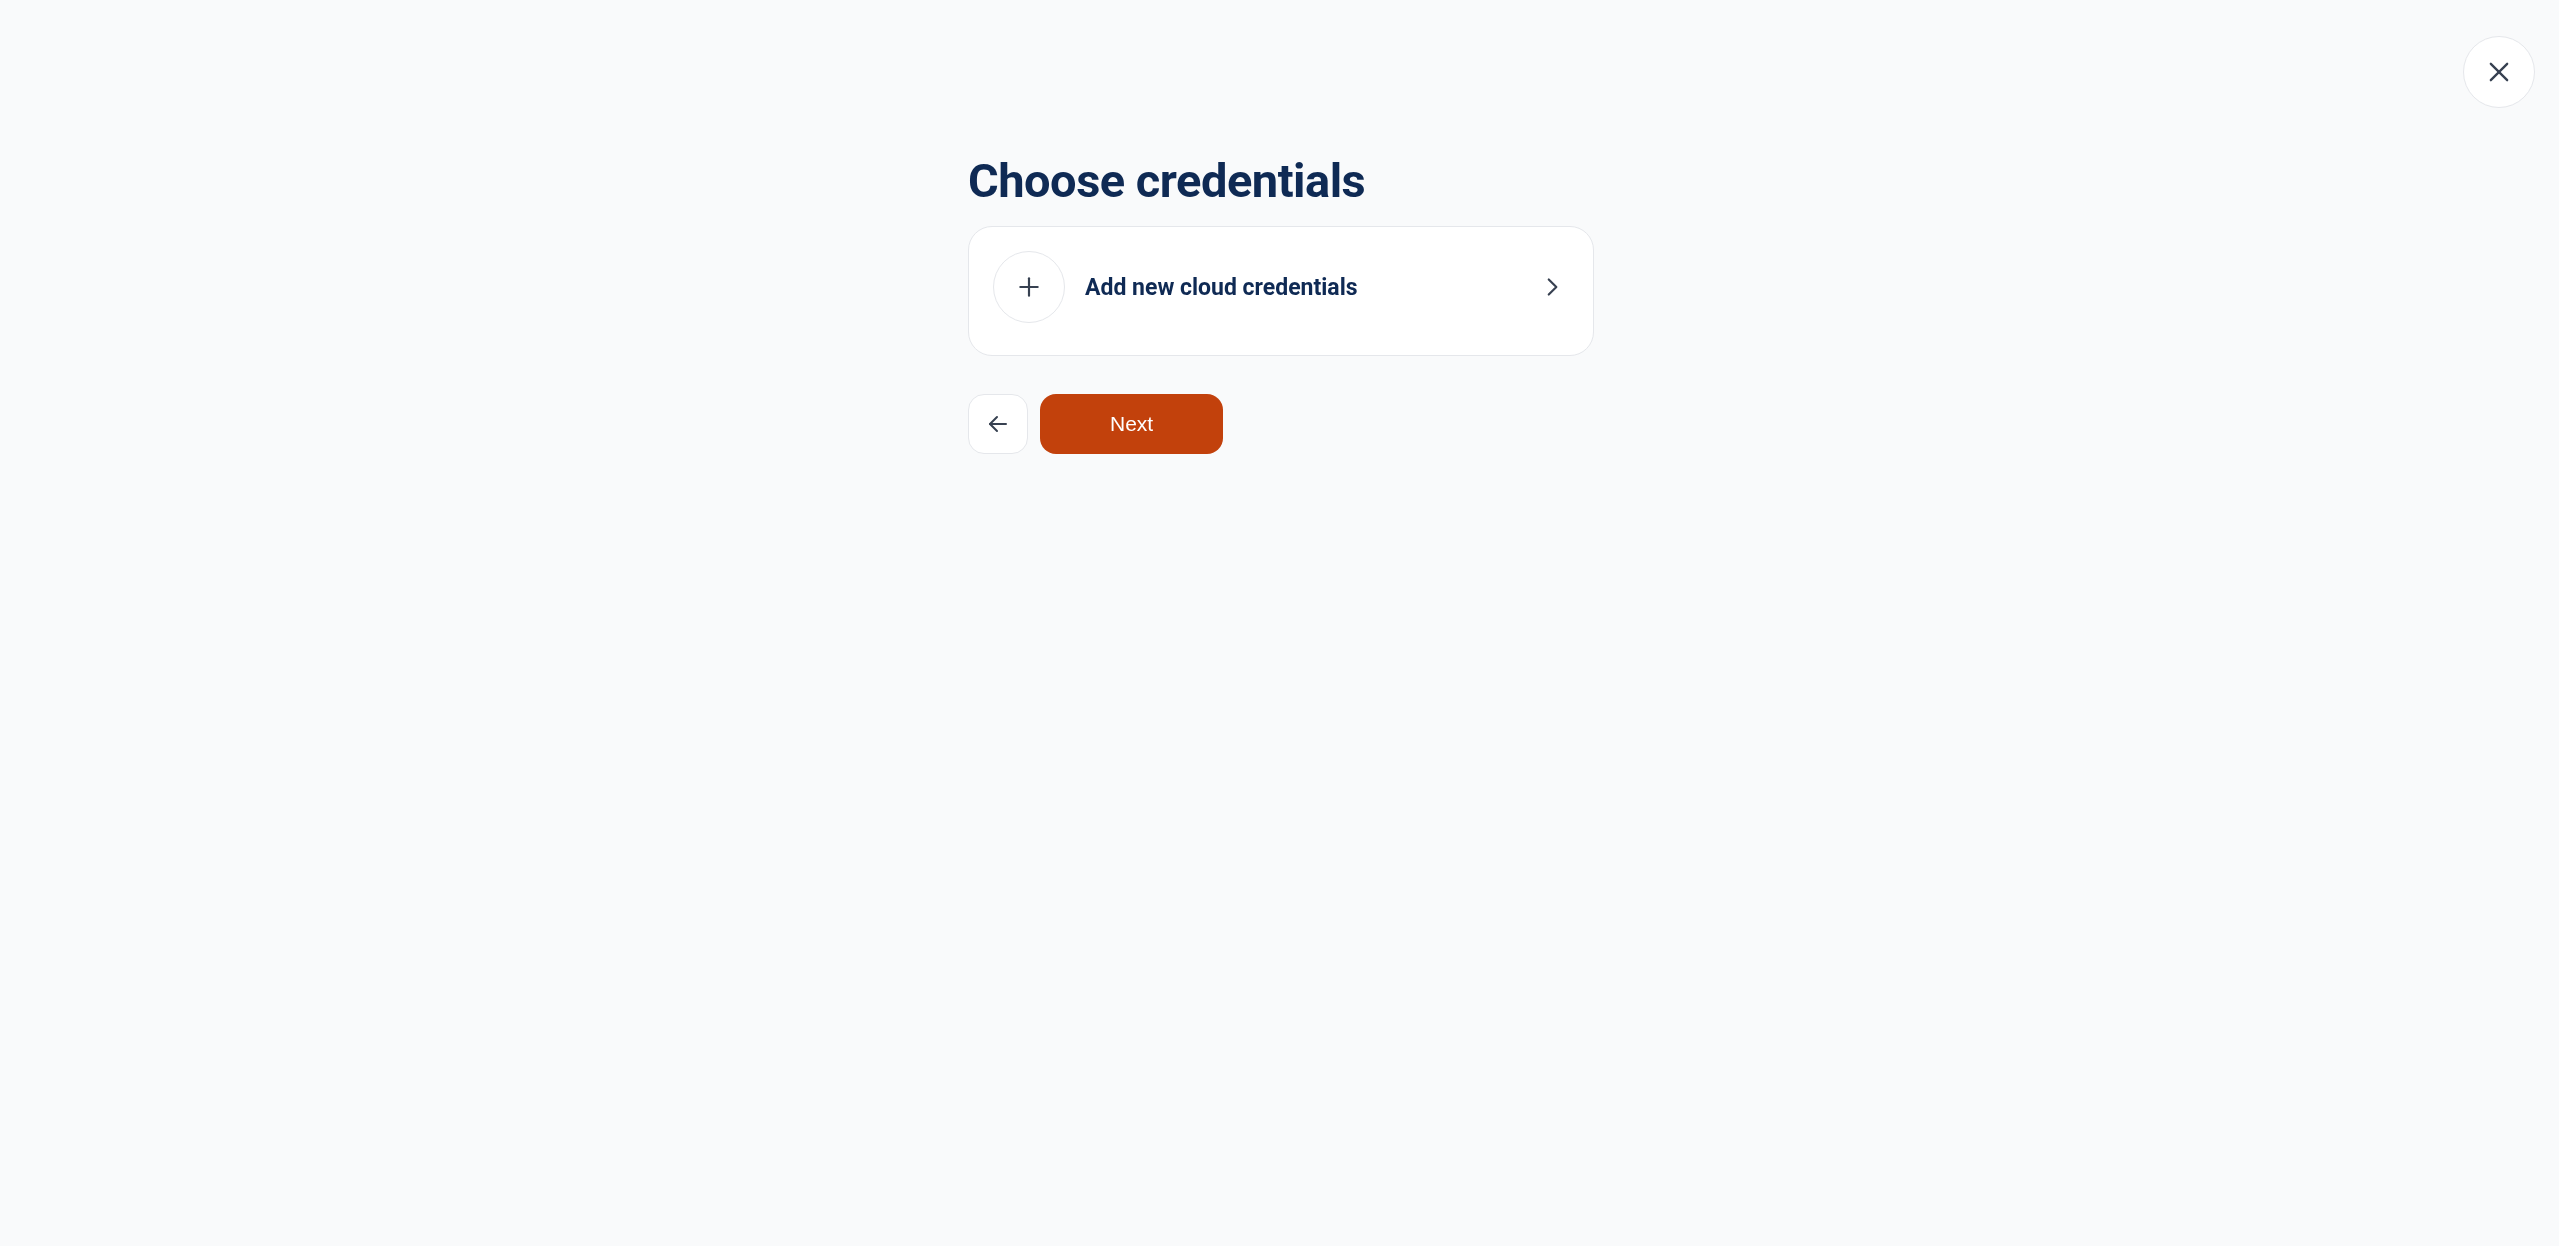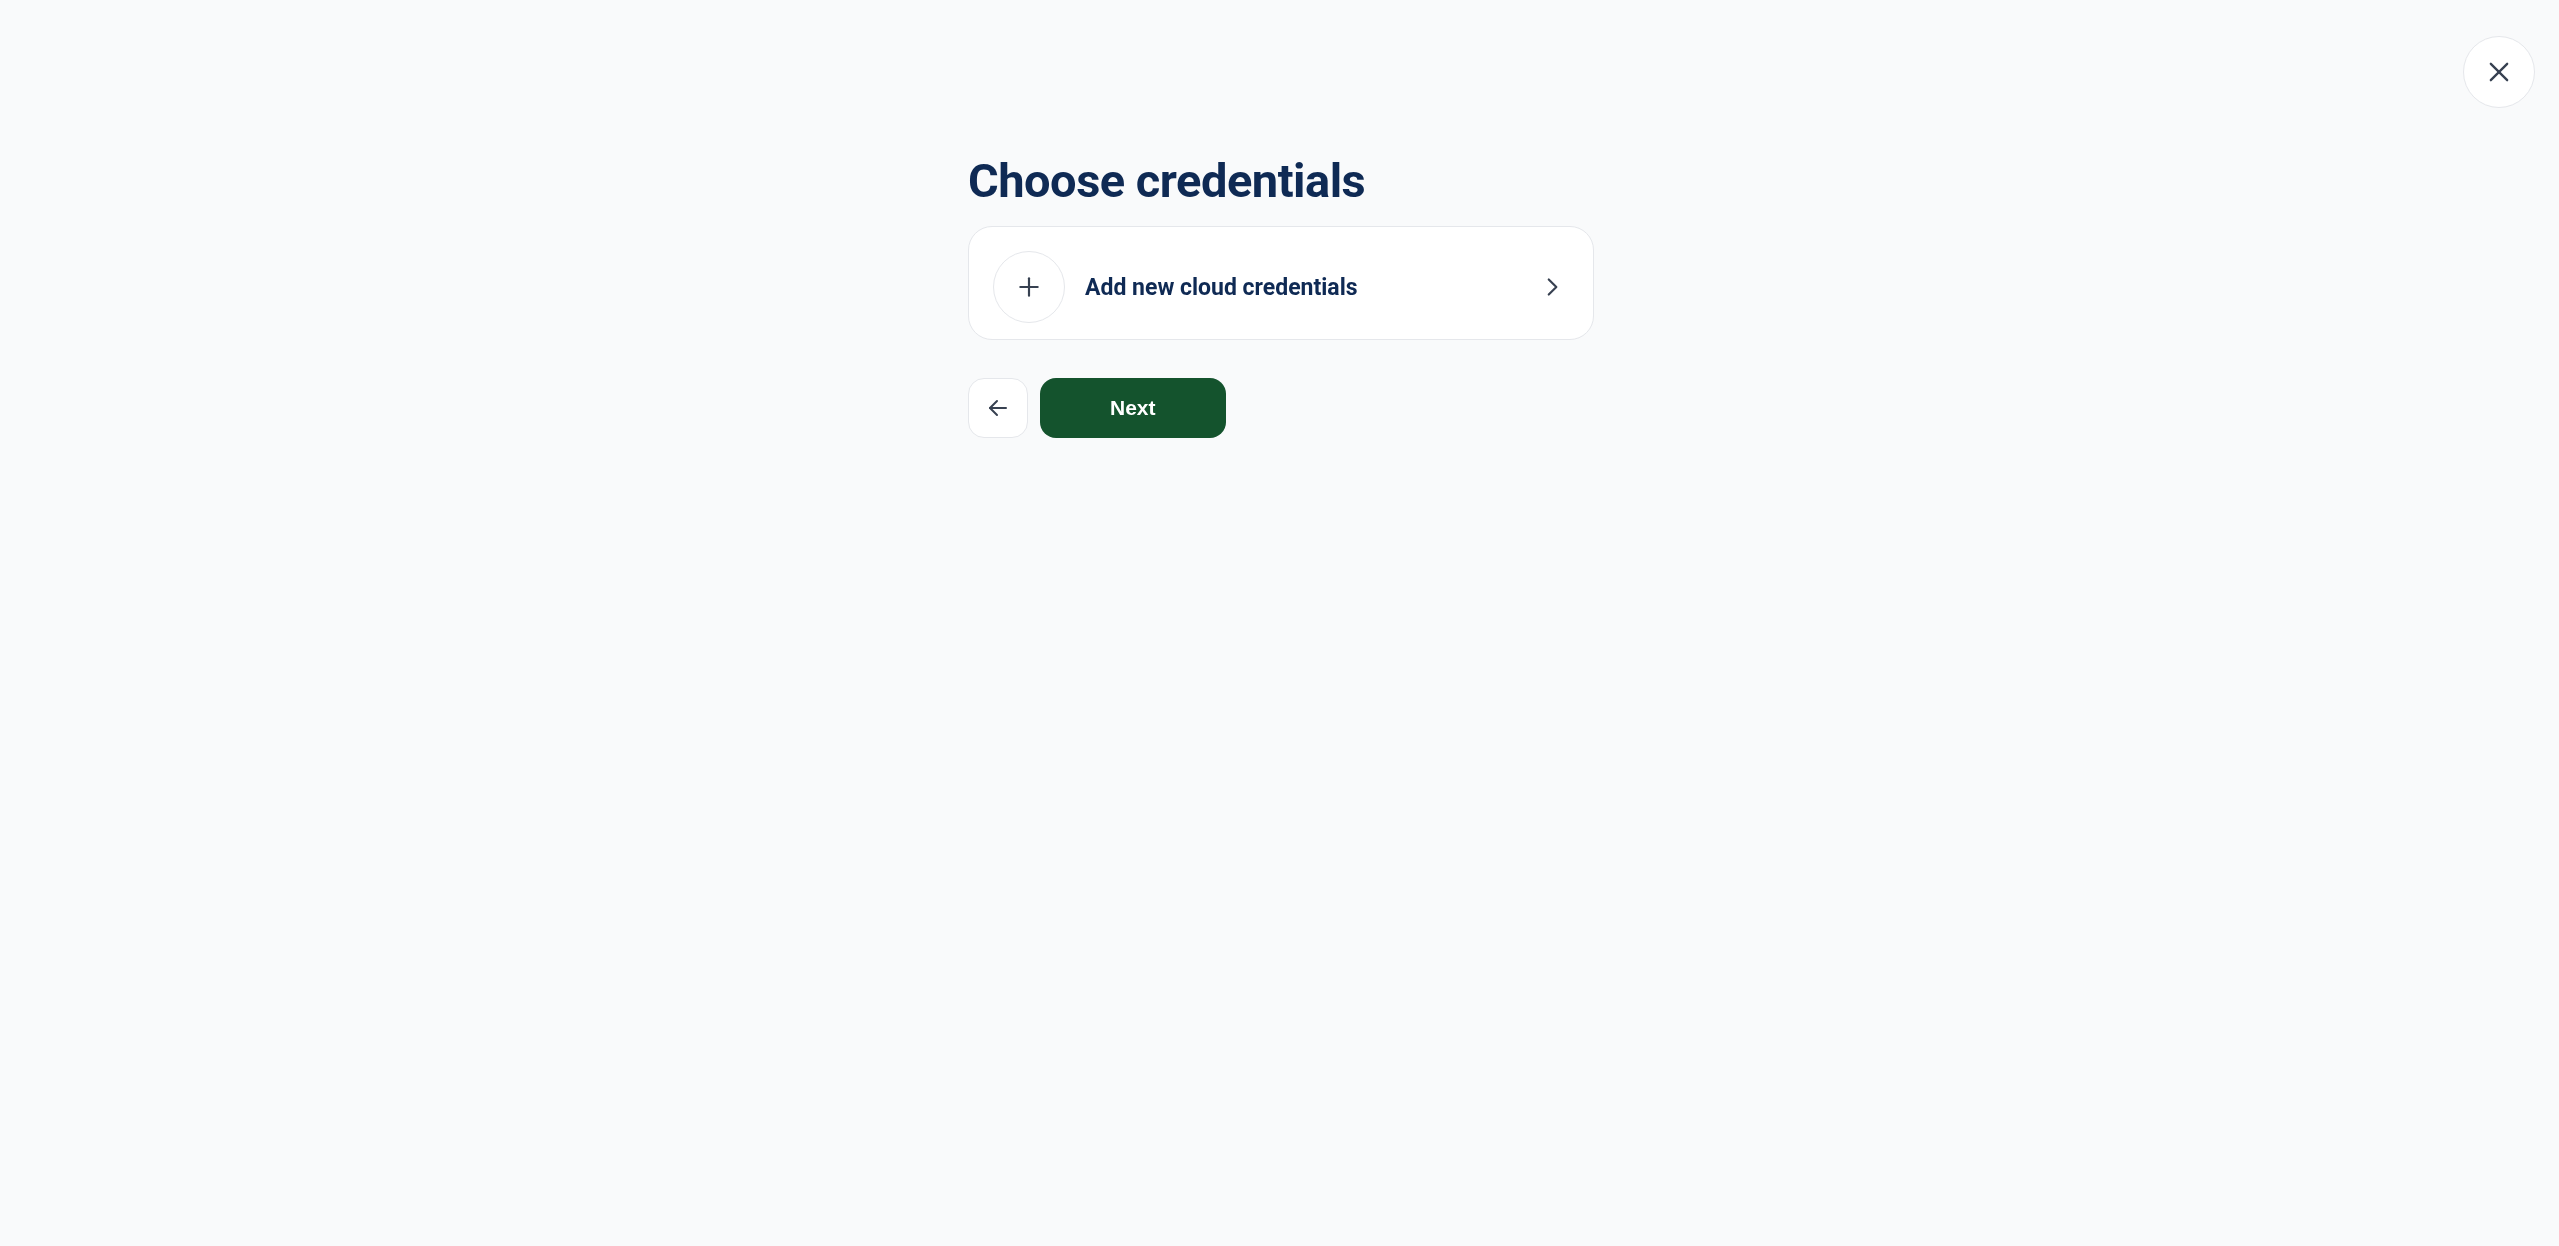--- a/index.html
+++ b/index.html
@@ -54,21 +54,21 @@
       color: #6b7280;
       line-height: 1.55;
       margin-bottom: 52px;
       max-width: 620px;
     }
     .card {
       width: 626px;
       border: 1px solid #e5e7eb;
       border-radius: 24px;
       background: #ffffff;
-      padding: 24px 28px 16px 24px;
+      padding: 24px 28px 32px 24px;
       display: flex;
       align-items: center;
       cursor: pointer;
       margin-bottom: 38px;
     }
     .card-icon-wrap {
       width: 72px;
       height: 72px;
       border-radius: 50%;
       border: 1px solid #e5e7eb;
@@ -117,24 +117,24 @@
       width: 24px;
       height: 24px;
       stroke: #374151;
       stroke-width: 2;
     }
     .next-btn {
       height: 60px;
       padding: 0 70px;
       border-radius: 16px;
       border: none;
-      background: #14532d;
+      background: #c2410c;
       color: #ffffff;
       font-size: 21px;
-      font-weight: 700;
+      font-weight: 400;
       cursor: pointer;
       display: flex;
       align-items: center;
       justify-content: center;
     }
   </style>
 </head>
 <body>
 
 <button class="close-btn">

